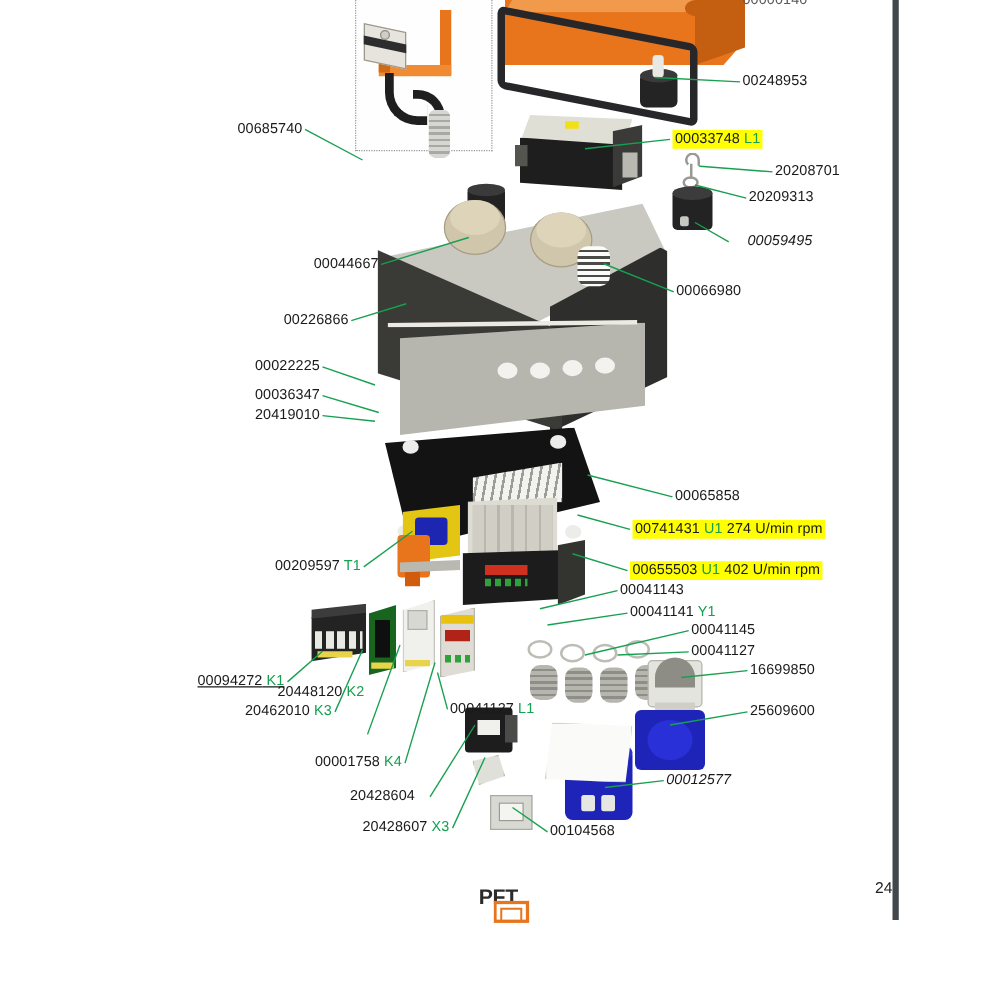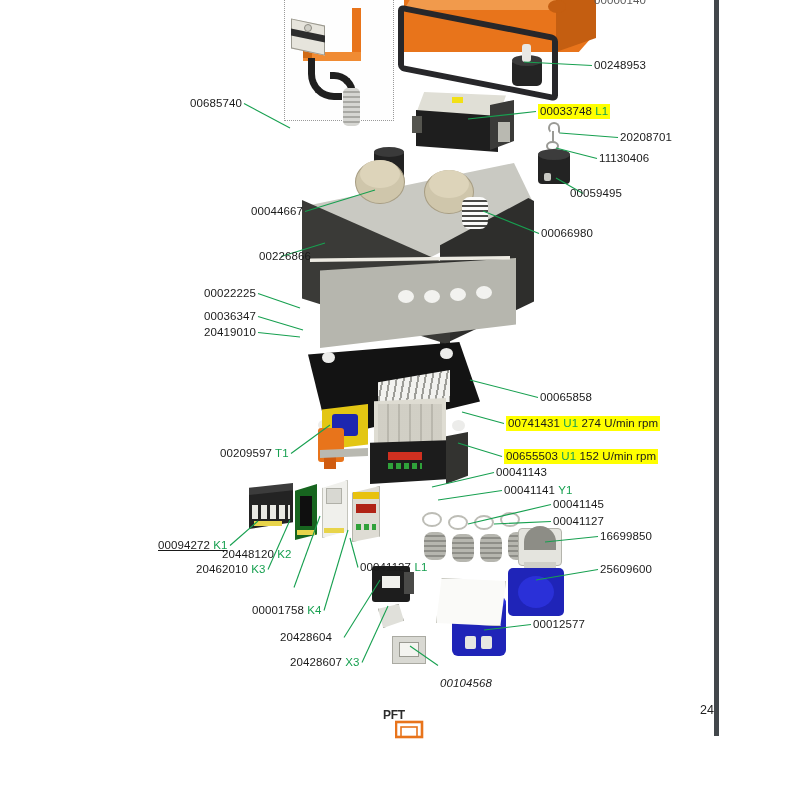--- a/index.html
+++ b/index.html
@@ -52,21 +52,21 @@
   #pagenum {
     position: absolute; right: 86px; top: 703px;
     font-size: 12.5px; color: #222;
   }
   #logo {
     position: absolute; left: 383px; top: 708px;
     width: 52px; height: 34px;
   }
   #logo .pft {
     position:absolute; left:0; top:0;
-    font-size: 12px; font-weight: bold; color:#2b2b2b;
+    font-size: 17px; font-weight: bold; color:#2b2b2b;
     letter-spacing:-.3px;
   }
 
   
   .sh { position: absolute; }
 
   
   #inset {
     position:absolute; left:284px; top:-6px;
     width:110px; height:127px;
@@ -283,47 +283,47 @@
       <line x1="362" y1="662.5" x2="388" y2="606" stroke="#17a050" stroke-width="1.1"></line>
       <line x1="438" y1="665.5" x2="410" y2="646" stroke="#17a050" stroke-width="1.1"></line>
       <line x1="531" y1="624.5" x2="484" y2="630" stroke="#17a050" stroke-width="1.1"></line>
     </svg>
 
   <div id="labels">
       <div class="lbl" style="left: 190px; top: 97px;"><span>00685740</span></div>
       <div class="lbl" style="left: 594px; top: 59px;"><span>00248953</span></div>
       <div class="lbl hl" style="left: 538px; top: 104px;"><span>00033748</span><span class="des"> L1</span></div>
       <div class="lbl" style="left: 620px; top: 131px;"><span>20208701</span></div>
-      <div class="lbl" style="left: 599px; top: 152px;"><span>11130406</span></div>
-      <div class="lbl" style="left: 570px; top: 187px;"><span>00059495</span></div>
+      <div class="lbl" style="left: 599px; top: 152px;"><span>20209313</span></div>
+      <div class="lbl" style="left: 598px; top: 187px; font-style: italic;"><span>00059495</span></div>
       <div class="lbl" style="left: 251px; top: 205px;"><span>00044667</span></div>
       <div class="lbl" style="left: 541px; top: 227px;"><span>00066980</span></div>
-      <div class="lbl" style="left: 227px; top: 250px; margin-left: 32px;"><span>00226866</span></div>
+      <div class="lbl" style="left: 227px; top: 250px;"><span>00226866</span></div>
       <div class="lbl" style="left: 204px; top: 287px;"><span>00022225</span></div>
       <div class="lbl" style="left: 204px; top: 310px;"><span>00036347</span></div>
       <div class="lbl" style="left: 204px; top: 326px;"><span>20419010</span></div>
       <div class="lbl" style="left: 540px; top: 391px;"><span>00065858</span></div>
       <div class="lbl hl" style="left: 506px; top: 416px;"><span>00741431</span><span class="des"> U1</span><span class="rpm"> 274 U/min rpm</span></div>
-      <div class="lbl hl" style="left: 504px; top: 449px;"><span>00655503</span><span class="des"> U1</span><span class="rpm"> 152 U/min rpm</span></div>
+      <div class="lbl hl" style="left: 504px; top: 449px;"><span>00655503</span><span class="des"> U1</span><span class="rpm"> 402 U/min rpm</span></div>
       <div class="lbl" style="left: 220px; top: 447px;"><span>00209597</span><span class="des"> T1</span></div>
       <div class="lbl" style="left: 496px; top: 466px;"><span>00041143</span></div>
       <div class="lbl" style="left: 504px; top: 484px;"><span>00041141</span><span class="des"> Y1</span></div>
       <div class="lbl" style="left: 553px; top: 498px;"><span>00041145</span></div>
       <div class="lbl" style="left: 553px; top: 515px;"><span>00041127</span></div>
       <div class="lbl" style="left: 600px; top: 530px;"><span>16699850</span></div>
       <div class="lbl" style="left: 600px; top: 563px;"><span>25609600</span></div>
       <div class="lbl" style="left: 158px; top: 539px; text-decoration: underline;"><span>00094272</span><span class="des"> K1</span></div>
       <div class="lbl" style="left: 196px; top: 563px;"><span>20462010</span><span class="des"> K3</span></div>
       <div class="lbl" style="left: 222px; top: 548px;"><span>20448120</span><span class="des"> K2</span></div>
       <div class="lbl" style="left: 360px; top: 561px;"><span>00041127</span><span class="des"> L1</span></div>
       <div class="lbl" style="left: 252px; top: 604px;"><span>00001758</span><span class="des"> K4</span></div>
       <div class="lbl" style="left: 280px; top: 631px;"><span>20428604</span></div>
       <div class="lbl" style="left: 290px; top: 656px;"><span>20428607</span><span class="des"> X3</span></div>
-      <div class="lbl" style="left: 440px; top: 677px; font-style: italic;"><span>00104568</span></div>
-      <div class="lbl" style="left: 533px; top: 618px;"><span>00012577</span></div>
+      <div class="lbl" style="left: 440px; top: 659px;"><span>00104568</span></div>
+      <div class="lbl" style="left: 533px; top: 618px; font-style: italic;"><span>00012577</span></div>
     </div>
 
   <div class="lbl cut" style="left:594px;top:-6px;">00000140</div>
 
   <div id="pagenum">24</div>
   <div id="logo">
     <span class="pft">PFT</span>
     <svg width="40" height="22" style="position:absolute;left:12px;top:10px;">
       <rect x="1" y="4" width="26" height="15" fill="none" stroke="#e8741b" stroke-width="2.6"></rect>
       <rect x="6" y="9" width="16" height="10" fill="none" stroke="#e8741b" stroke-width="1.6"></rect>

